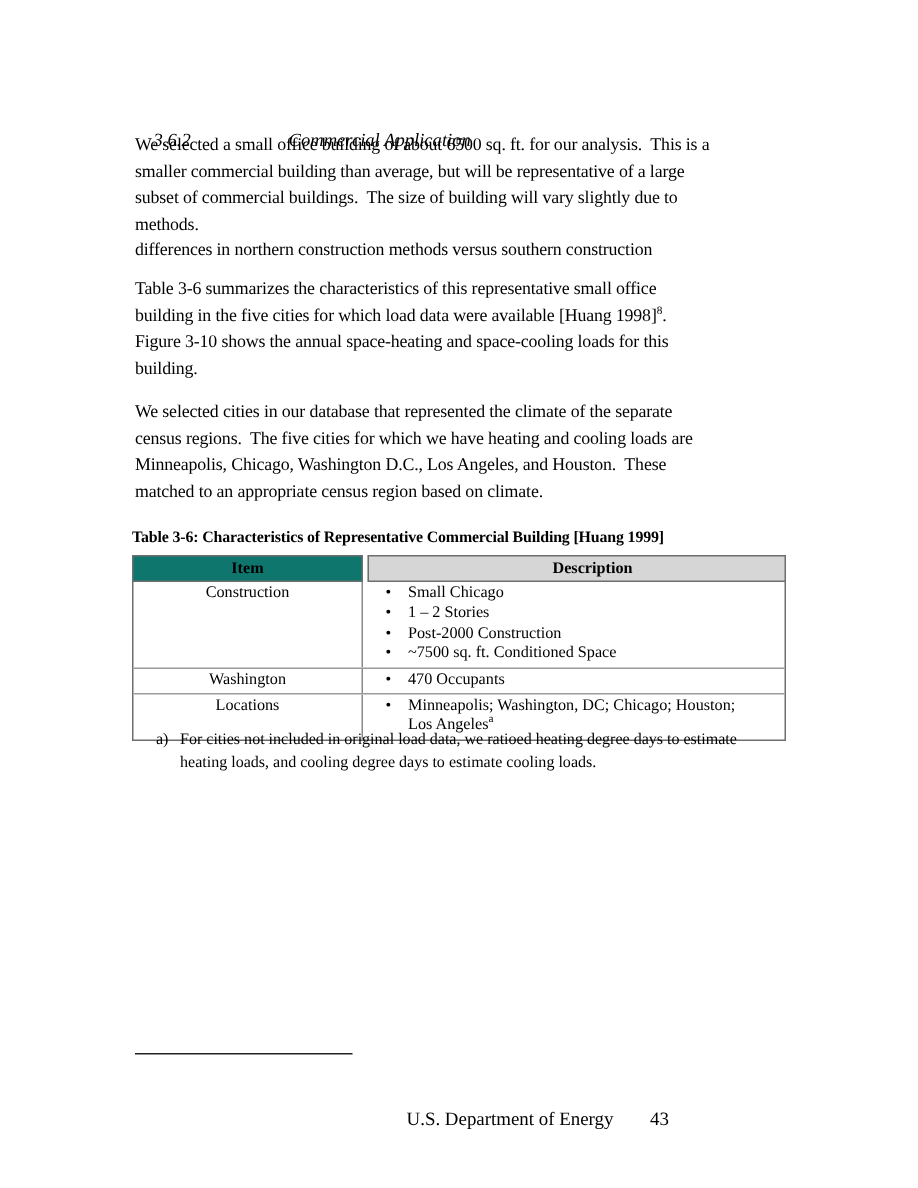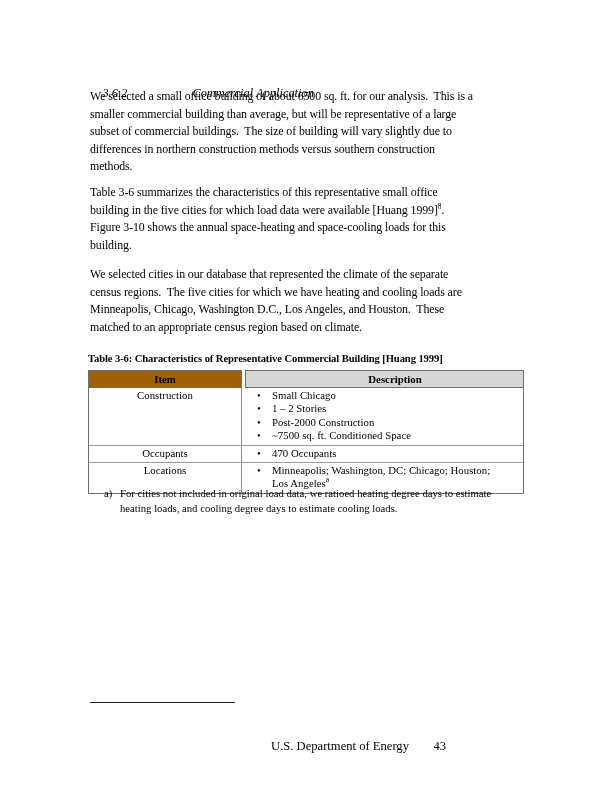--- a/index.html
+++ b/index.html
@@ -51,41 +51,41 @@
 <div class="page">
 
   <div class="heading">
     <span class="h-num">3.6.2</span><span>Commercial Application</span>
   </div>
 
   <div class="para p1">
       <div class="tline"><span>We selected a small office building of about 6500 sq. ft. for our analysis.  This is a</span></div>
       <div class="tline"><span>smaller commercial building than average, but will be representative of a large</span></div>
       <div class="tline"><span>subset of commercial buildings.  The size of building will vary slightly due to</span></div>
+      <div class="tline"><span>methods.</span></div>
       <div class="tline"><span>differences in northern construction methods versus southern construction</span></div>
-      <div class="tline"><span>methods.</span></div>
     </div>
   <div class="para p2">
       <div class="tline"><span>Table 3-6 summarizes the characteristics of this representative small office</span></div>
-      <div class="tline"><span>building in the five cities for which load data were available [Huang 1999]</span><sup>8</sup><span>.</span></div>
+      <div class="tline"><span>building in the five cities for which load data were available [Huang 1998]</span><sup>8</sup><span>.</span></div>
       <div class="tline"><span>Figure 3-10 shows the annual space-heating and space-cooling loads for this</span></div>
       <div class="tline"><span>building.</span></div>
     </div>
   <div class="para p3">
       <div class="tline"><span>We selected cities in our database that represented the climate of the separate</span></div>
       <div class="tline"><span>census regions.  The five cities for which we have heating and cooling loads are</span></div>
       <div class="tline"><span>Minneapolis, Chicago, Washington D.C., Los Angeles, and Houston.  These</span></div>
       <div class="tline"><span>matched to an appropriate census region based on climate.</span></div>
     </div>
 
   <div class="caption">Table 3-6: Characteristics of Representative Commercial Building [Huang 1999]</div>
 
   <div class="dtable">
     <div class="thead">
-      <div class="th th1" style="background: #a16207;">Item</div>
+      <div class="th th1" style="background: #0f766e;">Item</div>
       <div class="th th2" style="background: rgb(214, 214, 214);">Description</div>
     </div>
     <div class="tbody">
         <div class="trow">
           <div class="c1">Construction</div>
           <div class="c2">
             <div class="bullet">
               <span class="bm">•</span>
               <div class="blines">
                 <div class="bline"><span>Small Chicago</span></div>
@@ -105,21 +105,21 @@
             </div>
             <div class="bullet">
               <span class="bm">•</span>
               <div class="blines">
                 <div class="bline"><span>~7500 sq. ft. Conditioned Space</span></div>
               </div>
             </div>
           </div>
         </div>
         <div class="trow">
-          <div class="c1">Occupants</div>
+          <div class="c1">Washington</div>
           <div class="c2">
             <div class="bullet">
               <span class="bm">•</span>
               <div class="blines">
                 <div class="bline"><span>470 Occupants</span></div>
               </div>
             </div>
           </div>
         </div>
         <div class="trow">

